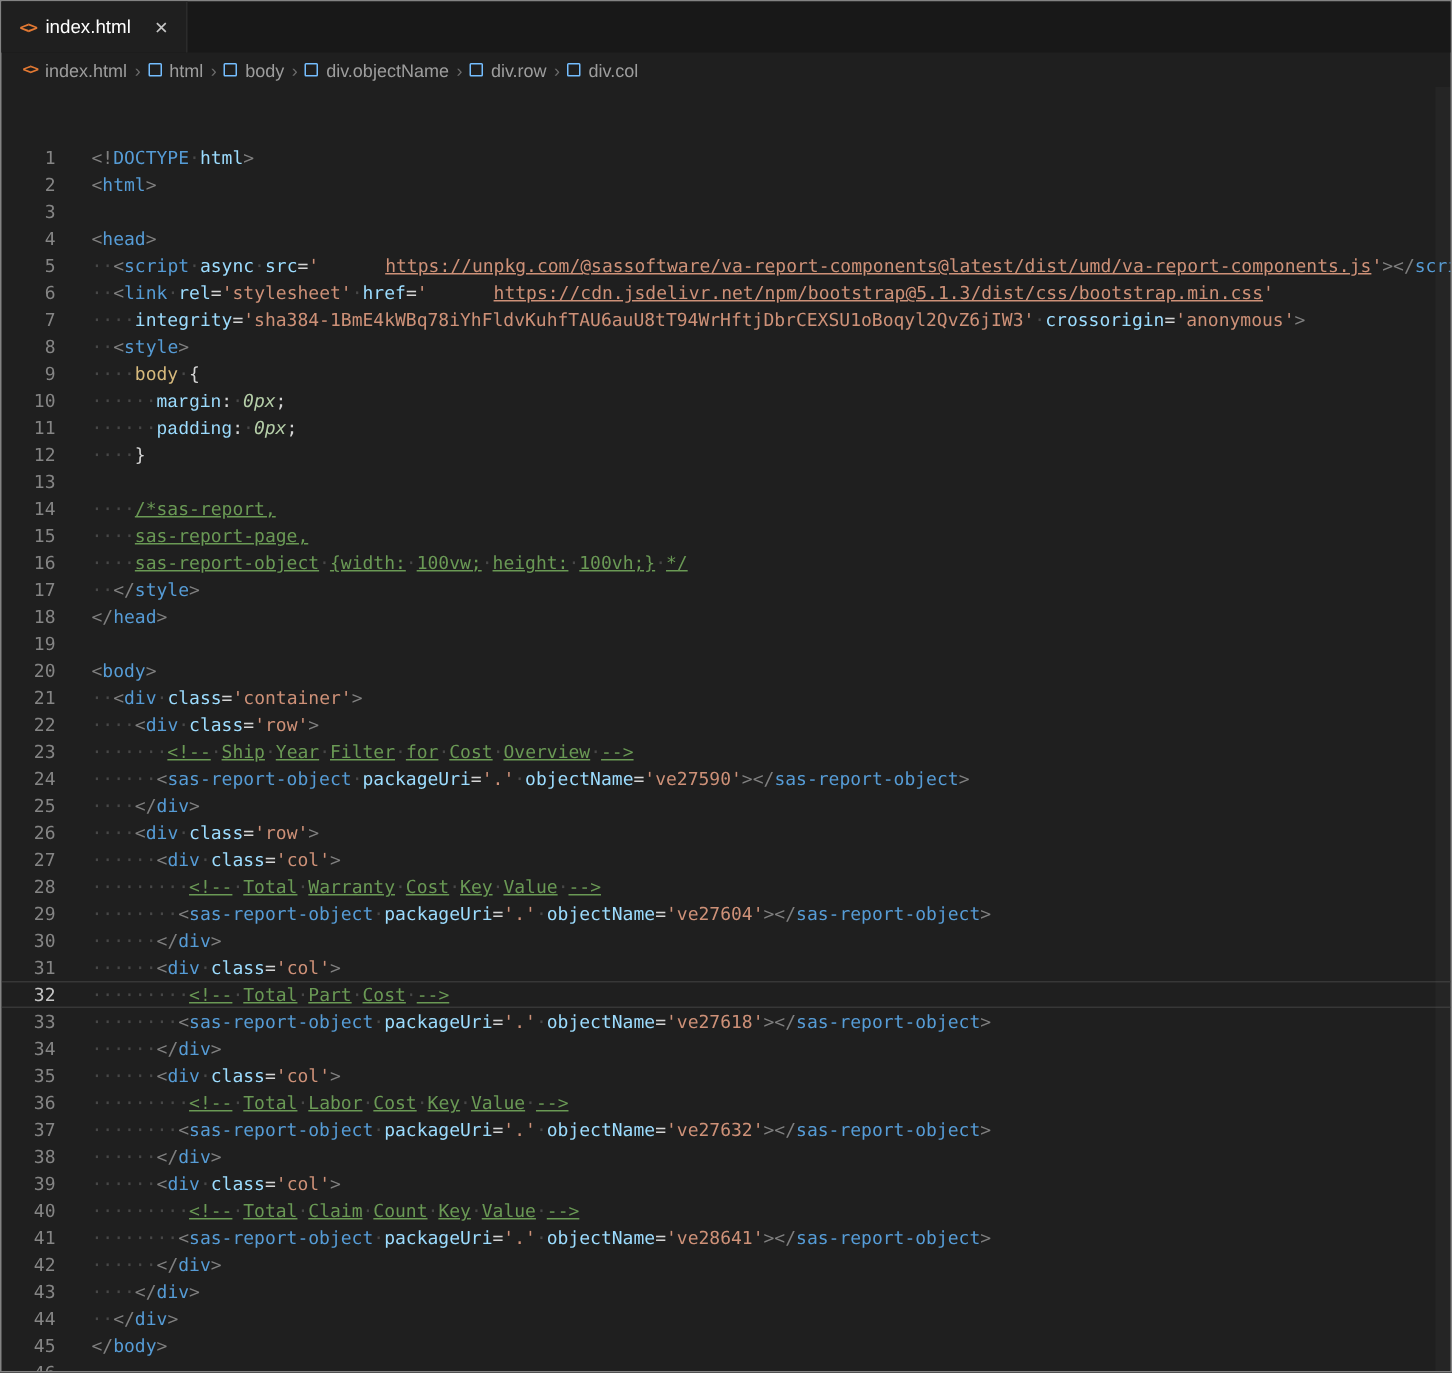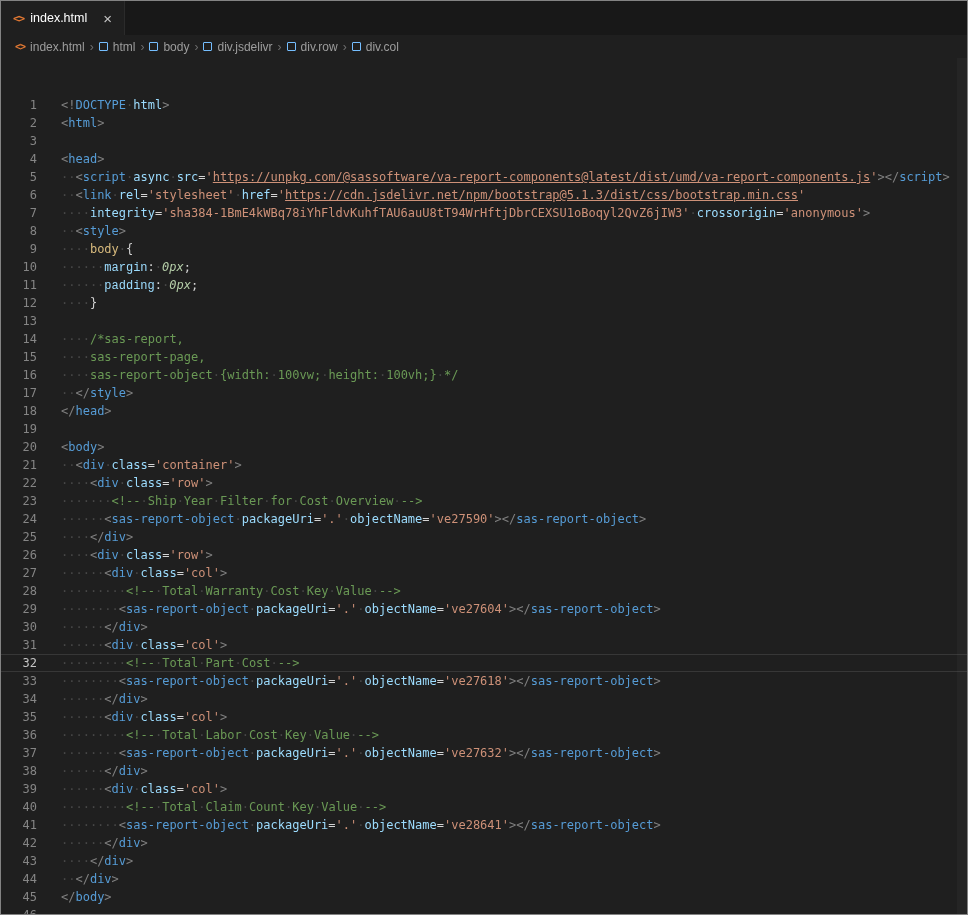--- a/index.html
+++ b/index.html
@@ -34,22 +34,22 @@
   .line.active { box-shadow: inset 0 1px 0 var(--active-line-border),
                              inset 0 -1px 0 var(--active-line-border); }
   .ln { flex:0 0 36px; text-align:right; color:var(--line-number); }
   .line.active .ln { color:var(--line-number-active); }
   .code { padding-left:24px;text-align:center; }
   .ws { color:var(--whitespace-dot); }
   .tk-p   { color:var(--punct); }
   .tk-t   { color:var(--tag); }
   .tk-a   { color:var(--attr); }
   .tk-s   { color:var(--string); }
-  .tk-l   { color:var(--string); text-decoration:underline; }
-  .tk-c   { color:var(--comment); }
+  .tk-l   { color:var(--string); text-decoration:underline;margin-left:44px; }
+  .tk-c   { color:var(--comment);text-decoration:underline; }
   .tk-sel { color:var(--selector); }
   .tk-pr  { color:var(--attr);font-family:Liberation Mono, monospace; }
   .tk-n   { color:var(--number);font-style:italic; }
   .tk-o   { color:var(--operator); }
   .scrollbar { position:absolute; top:0; right:0; width:10px; height:100%;
                background:rgba(130,130,130,0.06); }
 </style>
 </head>
 <body>
 
@@ -72,21 +72,21 @@
         <span>html</span>
       </span>
       <span class="bc-sep">›</span>
       <span class="bc-item">
         <span class="bc-ico-sym"></span>
         <span>body</span>
       </span>
       <span class="bc-sep">›</span>
       <span class="bc-item">
         <span class="bc-ico-sym"></span>
-        <span>div.jsdelivr</span>
+        <span>div.objectName</span>
       </span>
       <span class="bc-sep">›</span>
       <span class="bc-item">
         <span class="bc-ico-sym"></span>
         <span>div.row</span>
       </span>
       <span class="bc-sep">›</span>
       <span class="bc-item">
         <span class="bc-ico-sym"></span>
         <span>div.col</span>

